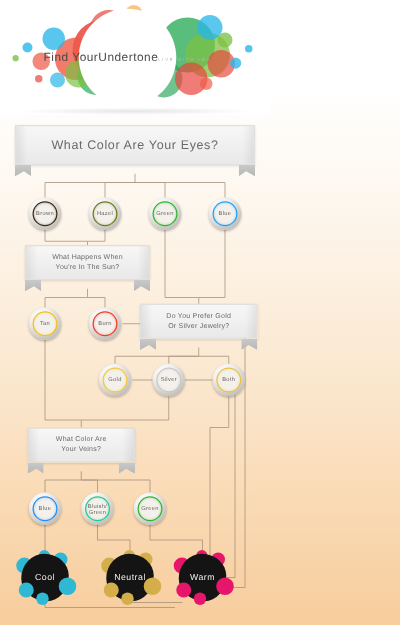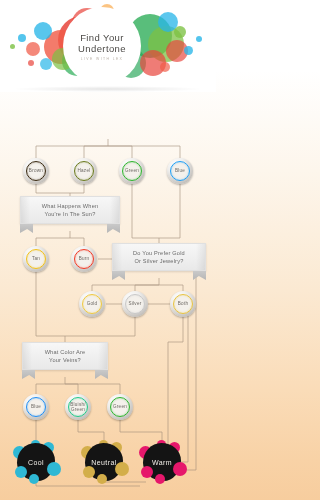--- a/index.html
+++ b/index.html
@@ -10,21 +10,21 @@
     position:relative;
   }
   .stage{position:absolute;inset:0;}
 
   
   .header{position:absolute;left:0;top:0;width:216px;height:92px;background:#ffffff;overflow:hidden;}
   .blob{position:absolute;border-radius:50%;}
   .hdr-ring{
     position:absolute;left:66px;top:10px;width:72px;height:72px;border-radius:50%;
     background:#ffffff;box-shadow:0 0 0 3px #ffffff;z-index:6;
-    display:flex;flex-direction:column;align-items:center;justify-content:center;
+    display:flex;flex-direction:row;align-items:center;justify-content:center;
   }
   .hdr-t1,.hdr-t2{font-size:9.5px;color:#4c4a47;letter-spacing:.4px;line-height:11px;white-space:nowrap;}
   .hdr-sub{font-size:3.4px;color:#b9b0a6;letter-spacing:1.4px;margin-top:3px;white-space:nowrap;}
   .hdr-shadow{position:absolute;left:12px;top:86px;width:192px;height:6px;border-radius:50%;
     background:radial-gradient(ellipse at center,rgba(0,0,0,.10),rgba(0,0,0,0) 70%);z-index:2;}
 
   
   .banner{position:absolute;z-index:5;}
   .banner .body{
     position:relative;background:linear-gradient(to bottom,#f7f7f7,#e9e9e9);
@@ -159,20 +159,29 @@
       <path d="M106 304 L188 304 L188 462 L162 462"></path>
 
       <path d="M183 317 L183 342 L168 342 L168 456 L162 456"></path>
 
       <path d="M36 478 L36 486 L140 486"></path>
 
       <path d="M104 478 L104 482 L146 482"></path>
     </g>
   </svg>
 
+  <div class="banner" id="banner-eyes">
+    <div class="body">
+      <div class="fold l"></div>
+      <div class="fold r"></div>
+      <span>What Color Are Your Eyes?</span>
+    </div>
+    <div class="tail l"></div>
+    <div class="tail r"></div>
+  </div>
 
   <div class="banner" id="banner-sun">
     <div class="body">
       <div class="fold l"></div>
       <div class="fold r"></div>
       <span>What Happens When</span>
       <span>You're In The Sun?</span>
     </div>
     <div class="tail l"></div>
     <div class="tail r"></div>

